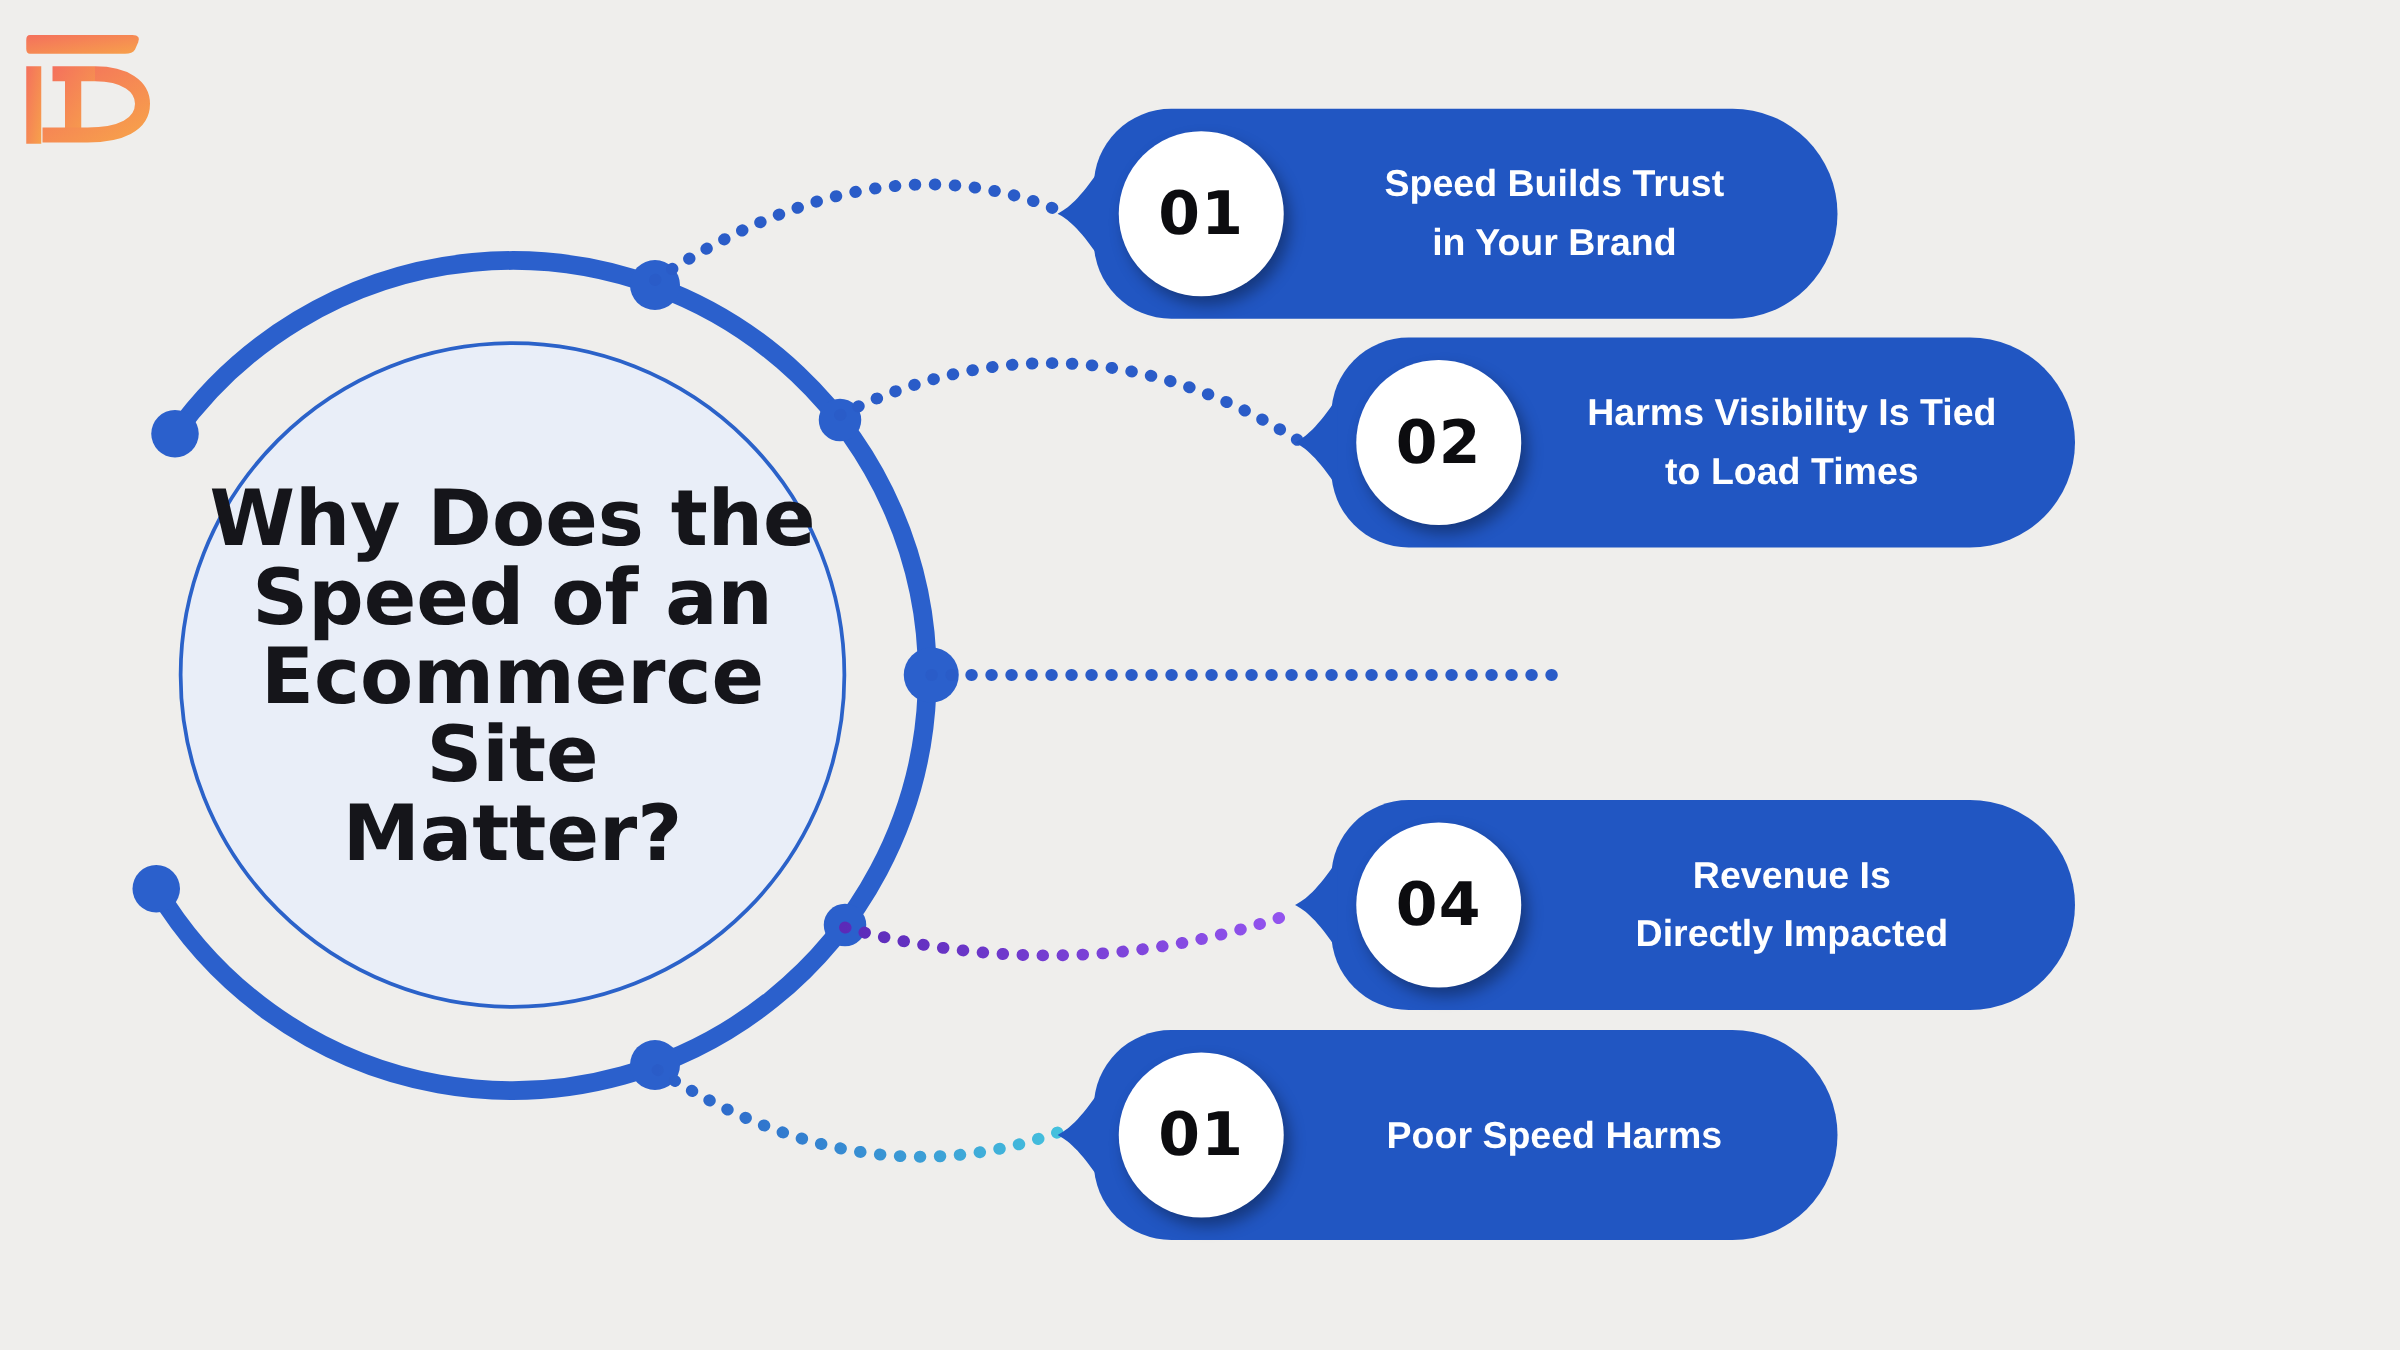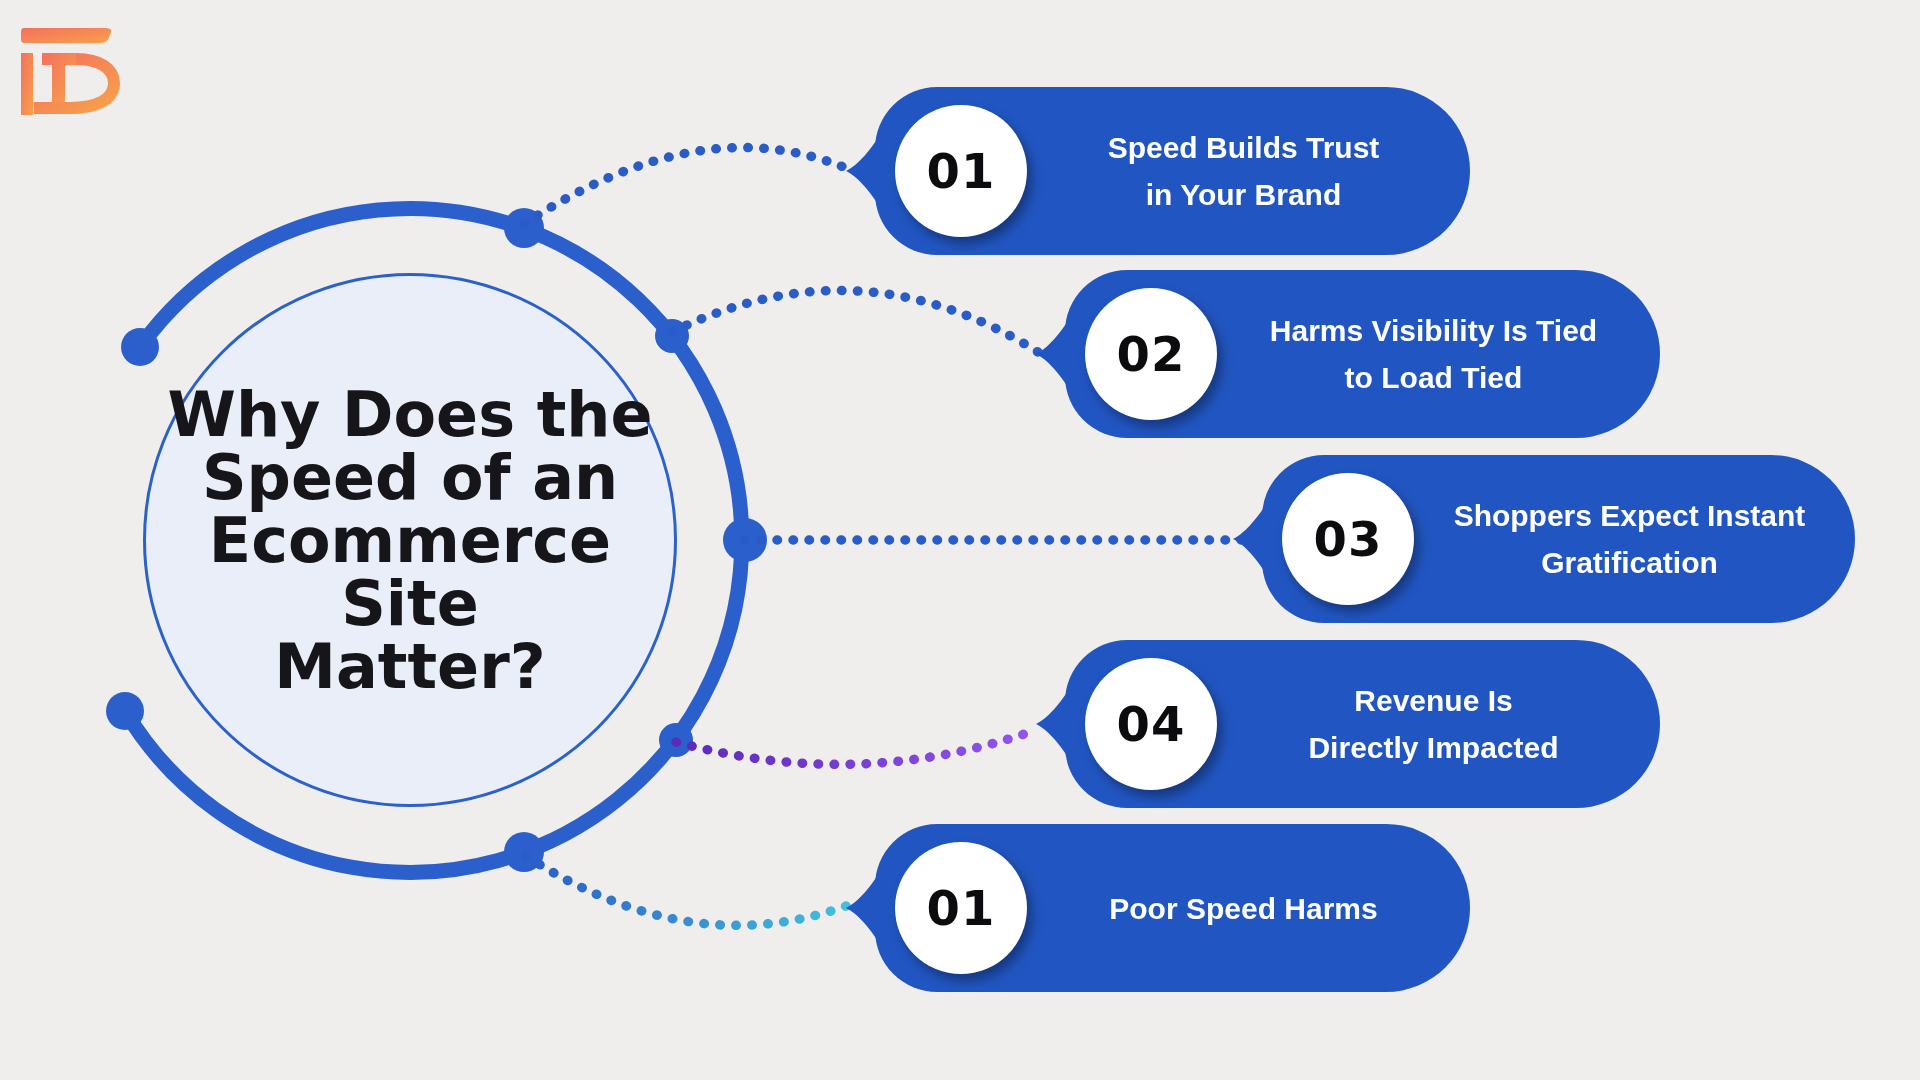--- a/index.html
+++ b/index.html
@@ -139,36 +139,24 @@
 
   <div class="pill p2">
     <svg class="tail" viewBox="0 0 34 76" aria-hidden="true">
         <path d="M34,2 C18,26 8,34 0,38 C8,42 18,50 34,74 Z"></path>
       </svg>
     <div class="badge">
       <span class="num">02</span>
     </div>
     <div class="ptext">
       <span>Harms Visibility Is Tied</span>
-      <span>to Load Tied</span>
+      <span>to Load Times</span>
     </div>
   </div>
 
-  <div class="pill p3">
-    <svg class="tail" viewBox="0 0 34 76" aria-hidden="true">
-        <path d="M34,2 C18,26 8,34 0,38 C8,42 18,50 34,74 Z"></path>
-      </svg>
-    <div class="badge">
-      <span class="num">03</span>
-    </div>
-    <div class="ptext">
-      <span>Shoppers Expect Instant</span>
-      <span>Gratification</span>
-    </div>
-  </div>
 
   <div class="pill p4">
     <svg class="tail" viewBox="0 0 34 76" aria-hidden="true">
         <path d="M34,2 C18,26 8,34 0,38 C8,42 18,50 34,74 Z"></path>
       </svg>
     <div class="badge">
       <span class="num">04</span>
     </div>
     <div class="ptext">
       <span>Revenue Is</span>

